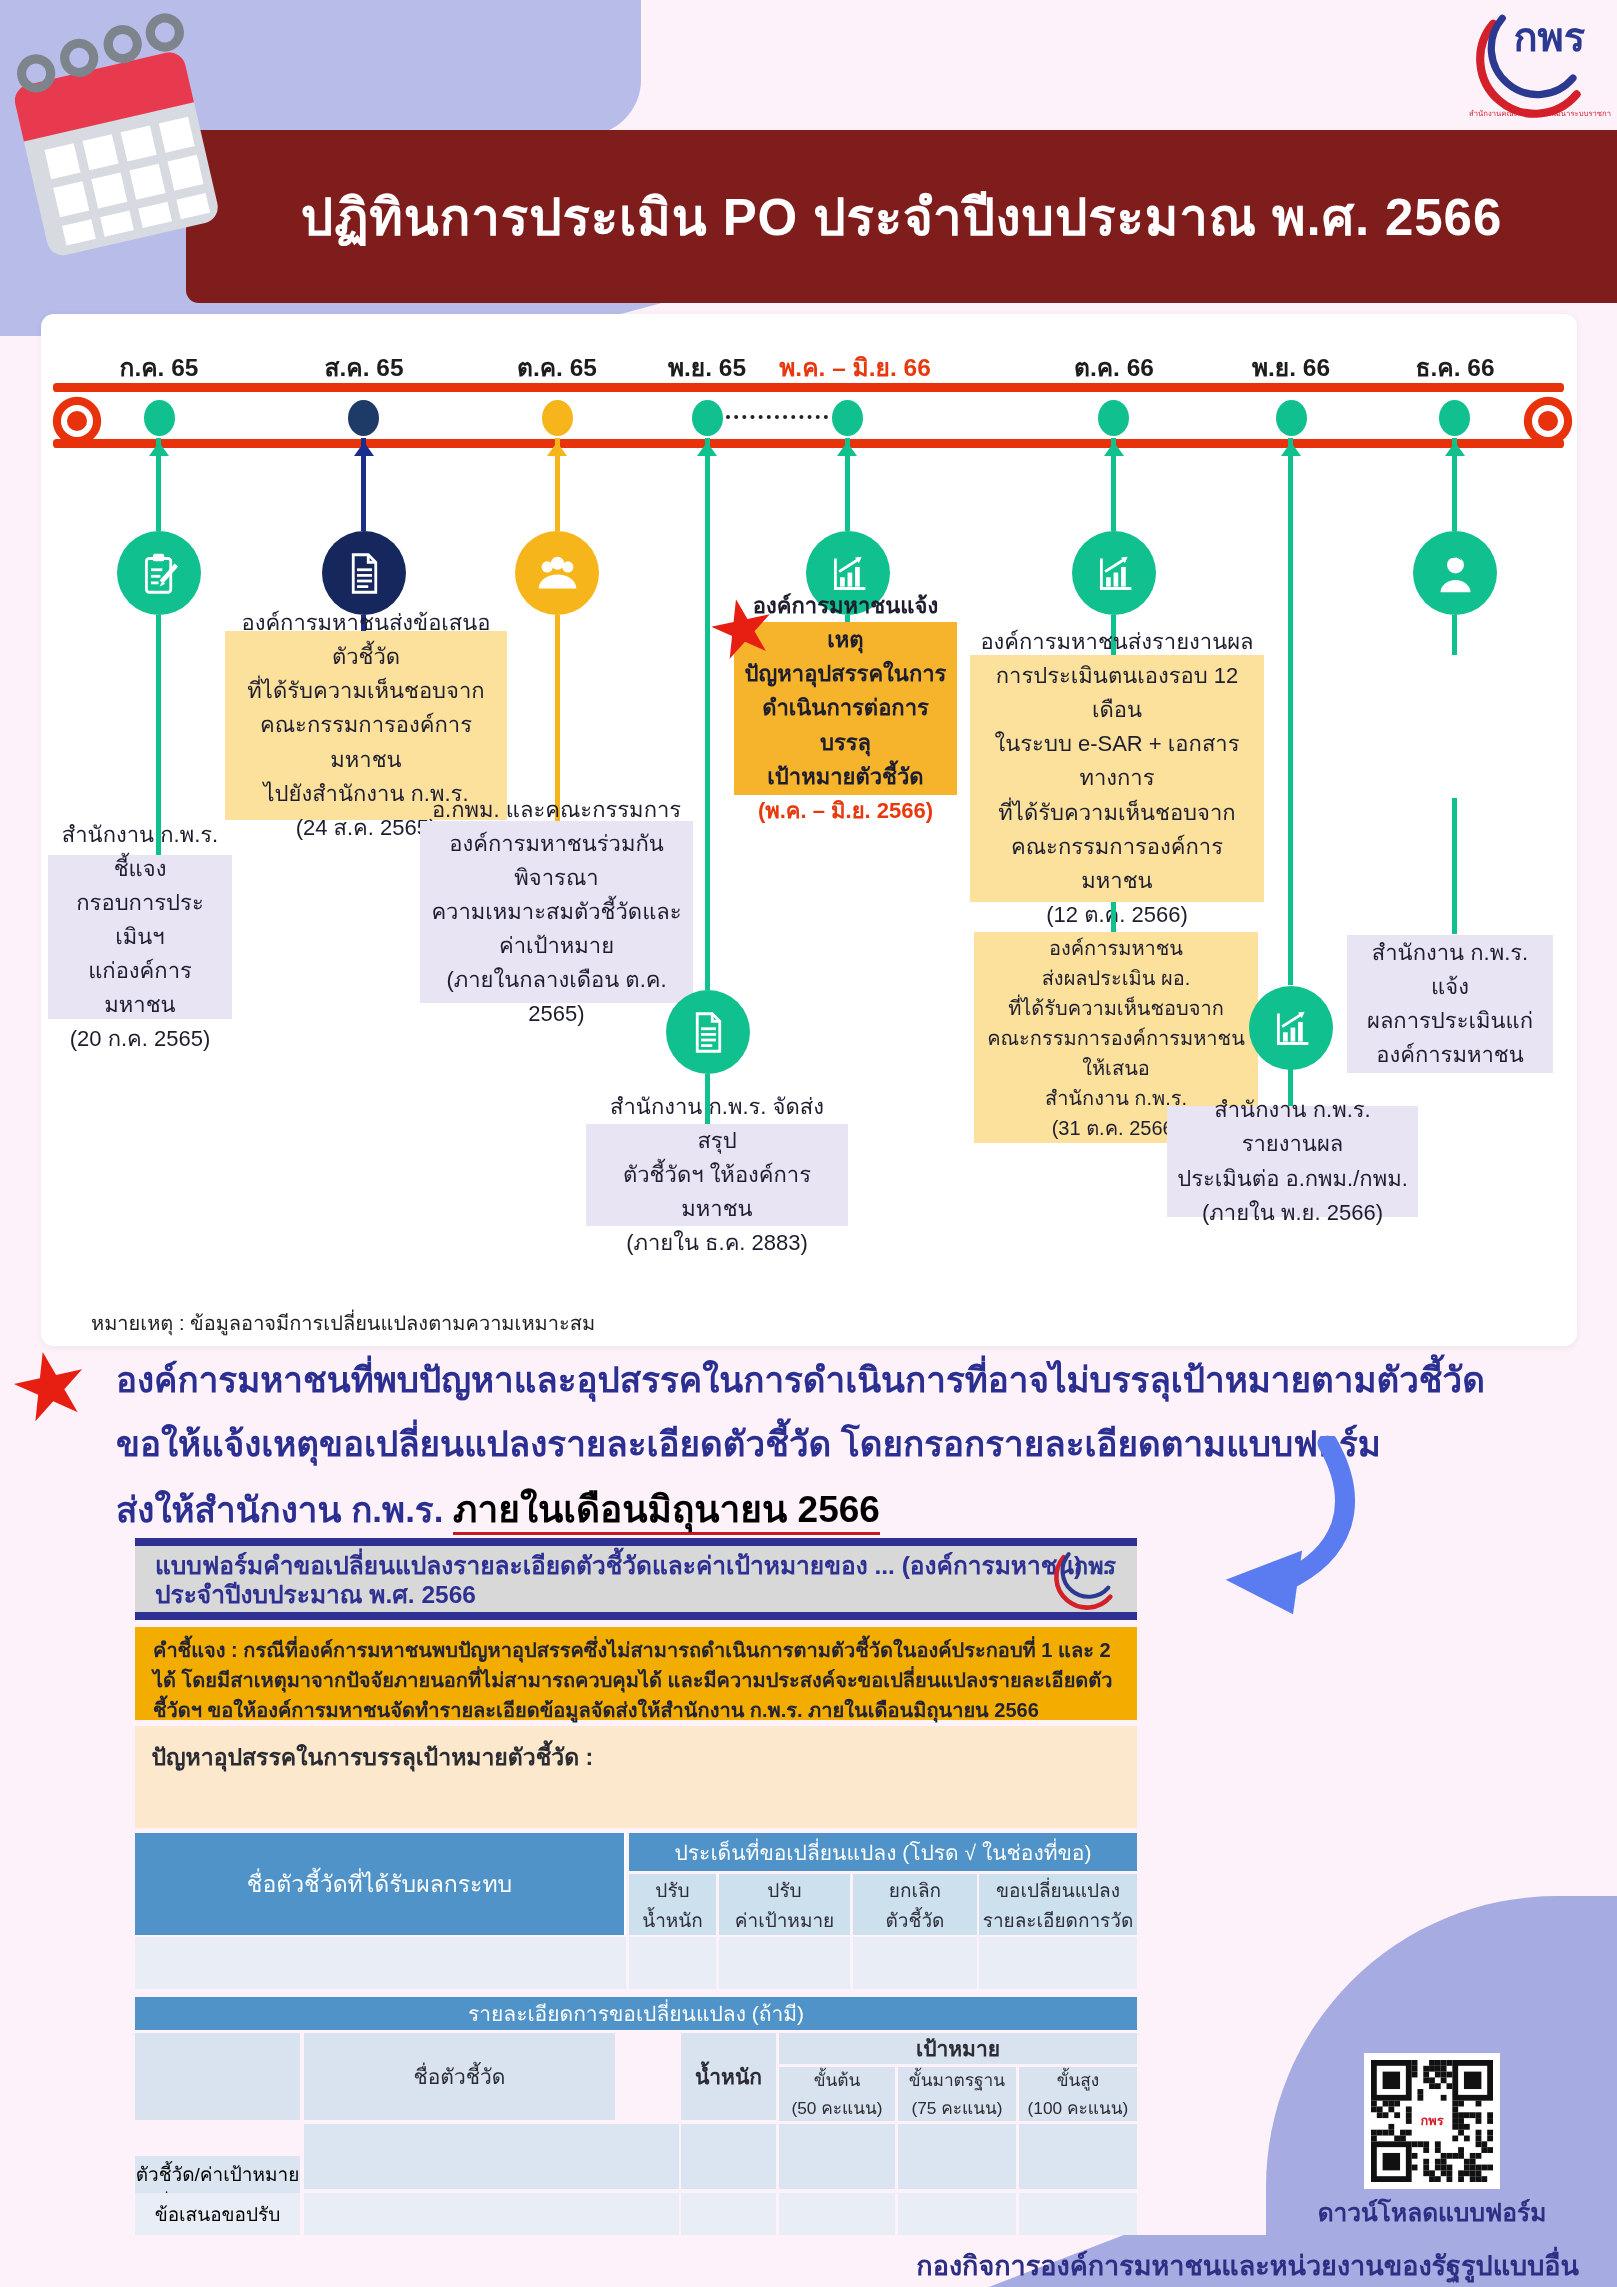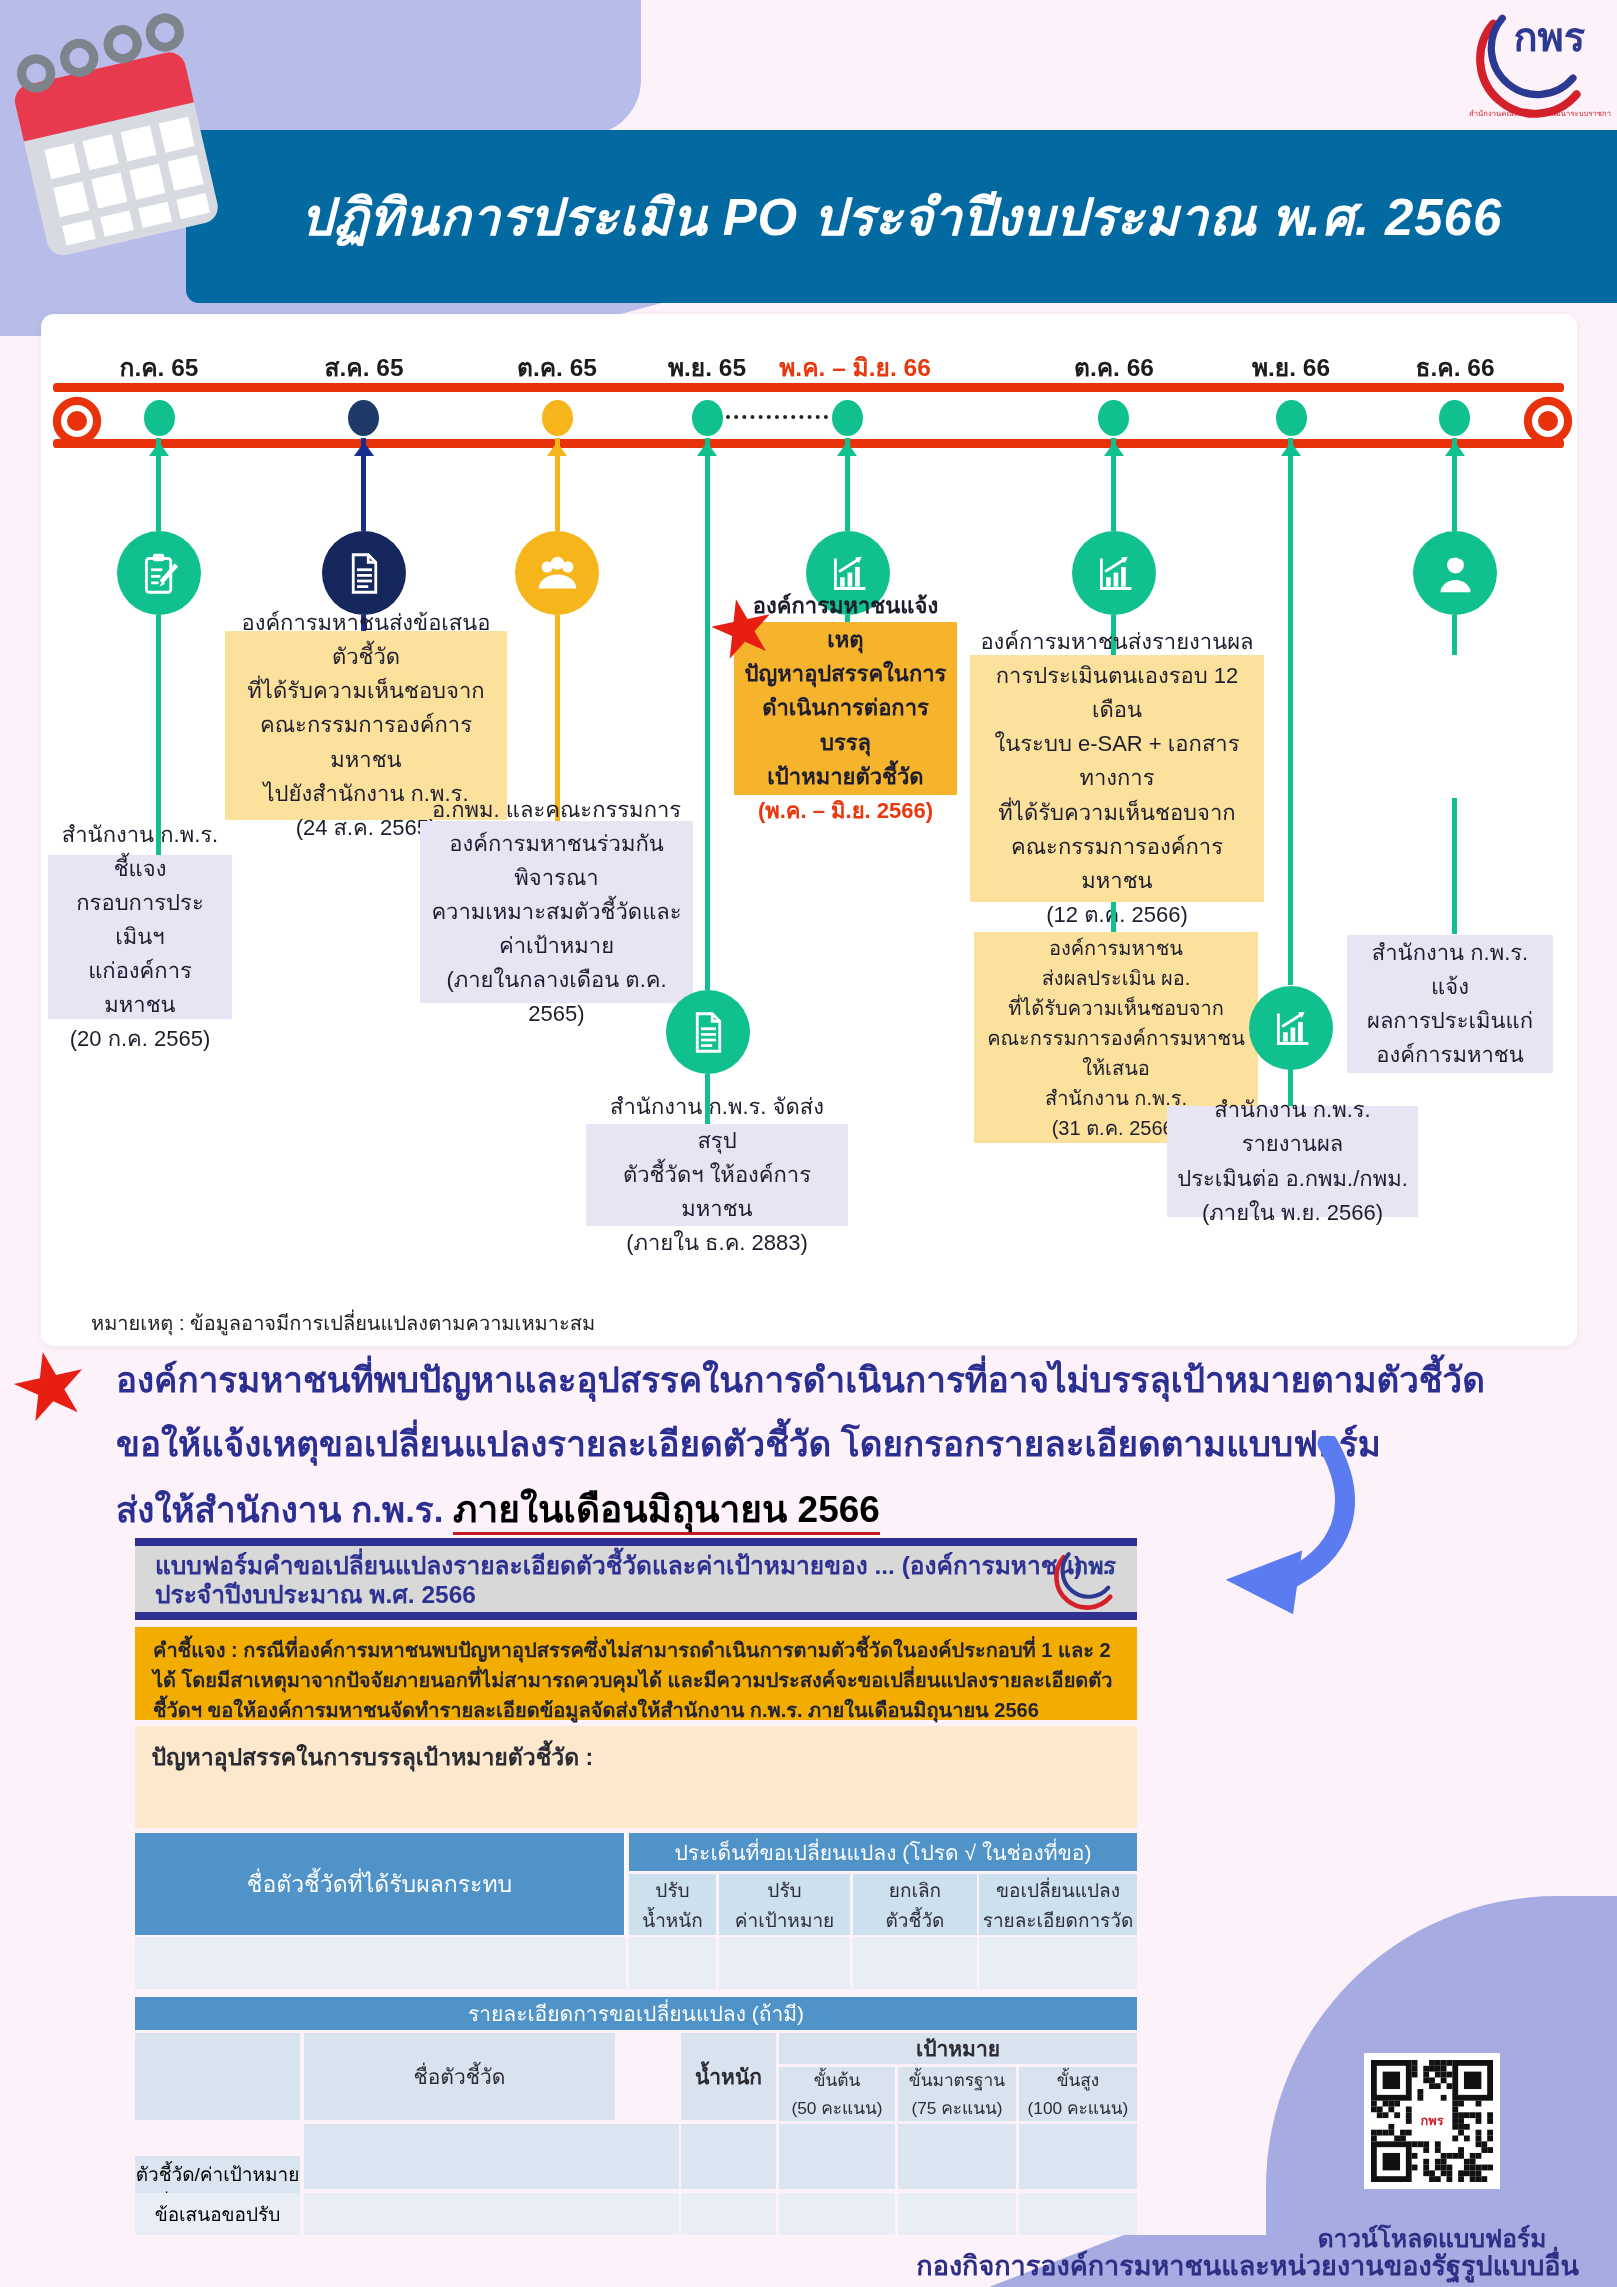--- a/index.html
+++ b/index.html
@@ -9,21 +9,21 @@
   .prewrap{white-space:pre-line;}
 
   
   .corner-a{left:0;top:0;width:641px;height:135px;background:#b8bce9;border-radius:0 0 55px 0;}
   .corner-b{left:0;top:0;width:229px;height:320px;background:#b8bce9;border-radius:0 0 82px 0;}
   .wedge-tl{left:0;top:300px;width:673px;height:36px;background:#b8bce9;clip-path:polygon(0 0,100% 0,80% 100%,0 100%);}
   .blob-br{left:1266px;top:1896px;width:352px;height:391px;background:#a6ace1;border-radius:291px 0 0 0;}
   .footer-band{left:0;top:2235px;width:1617px;height:53px;background:#a6ace1;clip-path:polygon(61% 100%,69.5% 0,100% 0,100% 100%);}
 
   
-  .title-band{left:186px;top:130px;width:1431px;height:173px;background:#0369a1;border-radius:12.7px 0 0 12.7px;display:flex;align-items:center;justify-content:center;font-style:italic;}
+  .title-band{left:186px;top:130px;width:1431px;height:173px;background:#7f1d1d;border-radius:12.7px 0 0 12.7px;display:flex;align-items:center;justify-content:center;}
   .title-band .t{color:#ffffff;font-size:51px;font-weight:bold;letter-spacing:0.9px;}
 
   
   .card{left:41px;top:314px;width:1536px;height:1032px;background:#ffffff;border-radius:12.7px;box-shadow:0 1.8px 7.3px rgba(0,0,0,0.06);}
 
   
   .tl-bar{background:#e8320c;height:9px;border-radius:3.6px;}
   .tl-ring{width:20px;height:20px;background:#e8320c;border:6.4px solid #ffffff;border-radius:50%;box-shadow:0 0 0 8.2px #e8320c;}
   .dot{width:31px;height:36px;border-radius:50%;}
   .month{transform:translateX(-50%);font-size:24.5px;font-weight:bold;color:#1d1d1d;white-space:nowrap;}
@@ -56,21 +56,21 @@
   .goldbox{left:135px;top:1627px;width:1002px;height:93px;background:#f2ad00;box-sizing:border-box;padding:8.2px 18px;font-size:20px;font-weight:600;color:#232334;line-height:1.5;}
   .creambox{left:135px;top:1726px;width:1002px;height:102px;background:#fce9cd;box-sizing:border-box;padding:12.7px 16.4px;font-size:23px;font-weight:bold;color:#2b2b33;}
   .tcell{position:absolute;display:flex;align-items:center;justify-content:center;text-align:center;box-sizing:border-box;}
   .tblue{background:#4f93c9;color:#ffffff;}
   .tsub{background:#cde0ee;color:#2e2e3a;}
   .tbody1{background:#e9eef6;}
   .tbody2{background:#dbe5f1;}
   .t2head{background:#d9e3f0;color:#2b2b33;}
 
   .qr-pad{left:1364px;top:2053px;width:136px;height:136px;background:#ffffff;display:flex;align-items:center;justify-content:center;}
-  .qr-caption{top:2193px;left:1432px;transform:translateX(-50%);font-size:24.5px;font-weight:bold;color:#2d2f85;white-space:nowrap;margin-top:26px;}
+  .qr-caption{top:2193px;left:1432px;transform:translateX(-50%);font-size:24.5px;font-weight:bold;color:#2d2f85;white-space:nowrap;}
   .footer-text{top:2244px;right:38px;font-size:27px;font-weight:bold;color:#2d2f85;white-space:nowrap;}
 </style>
 </head>
 <body>
 
 <div class="page">
 
   <div class="abs corner-a"></div>
   <div class="abs corner-b"></div>
   <div class="abs wedge-tl"></div>

